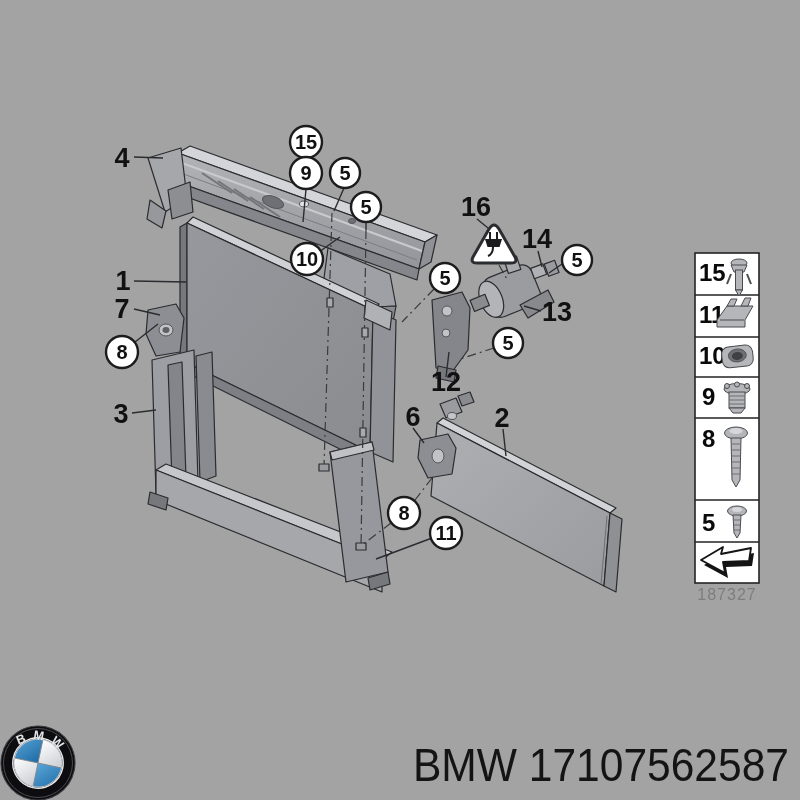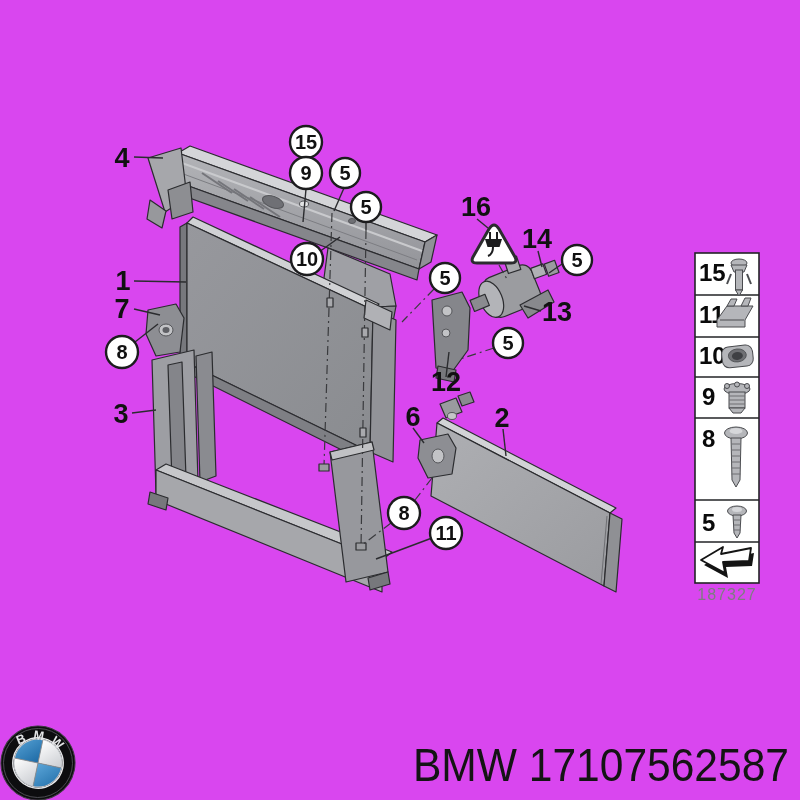--- a/index.html
+++ b/index.html
@@ -1,16 +1,16 @@
 <!DOCTYPE html>
 <html><head>
 <meta charset="utf-8">
 <style>
   html,body{margin:0;padding:0;background:#ffffff;}
-  #stage{position:relative;width:800px;height:800px;background:#d946ef;overflow:hidden;
+  #stage{position:relative;width:800px;height:800px;background:#a3a3a3;overflow:hidden;
          font-family:"Liberation Sans", sans-serif;}
   svg{display:block;}
   .partline{stroke:#2b2c2f;stroke-width:1.2;stroke-linejoin:round;}
   .leader{stroke:#2b2c2f;stroke-width:1.4;fill:none;}
   .dashdot{stroke:#3a3b3e;stroke-width:1.2;fill:none;stroke-dasharray:9 4 2 4;}
   .callout-circle{fill:#ffffff;stroke:#1c1c1e;stroke-width:2.4;}
   .callout-num{font:bold 20px "Liberation Sans",sans-serif;fill:#111;text-anchor:middle;}
   .part-num{font:bold 27px "Liberation Sans",sans-serif;fill:#111;text-anchor:middle;}
   .legend-num{font:bold 24px "Liberation Sans",sans-serif;fill:#0a0a0a;}
   .legend-cell{fill:#ffffff;stroke:#222326;stroke-width:1.6;}

